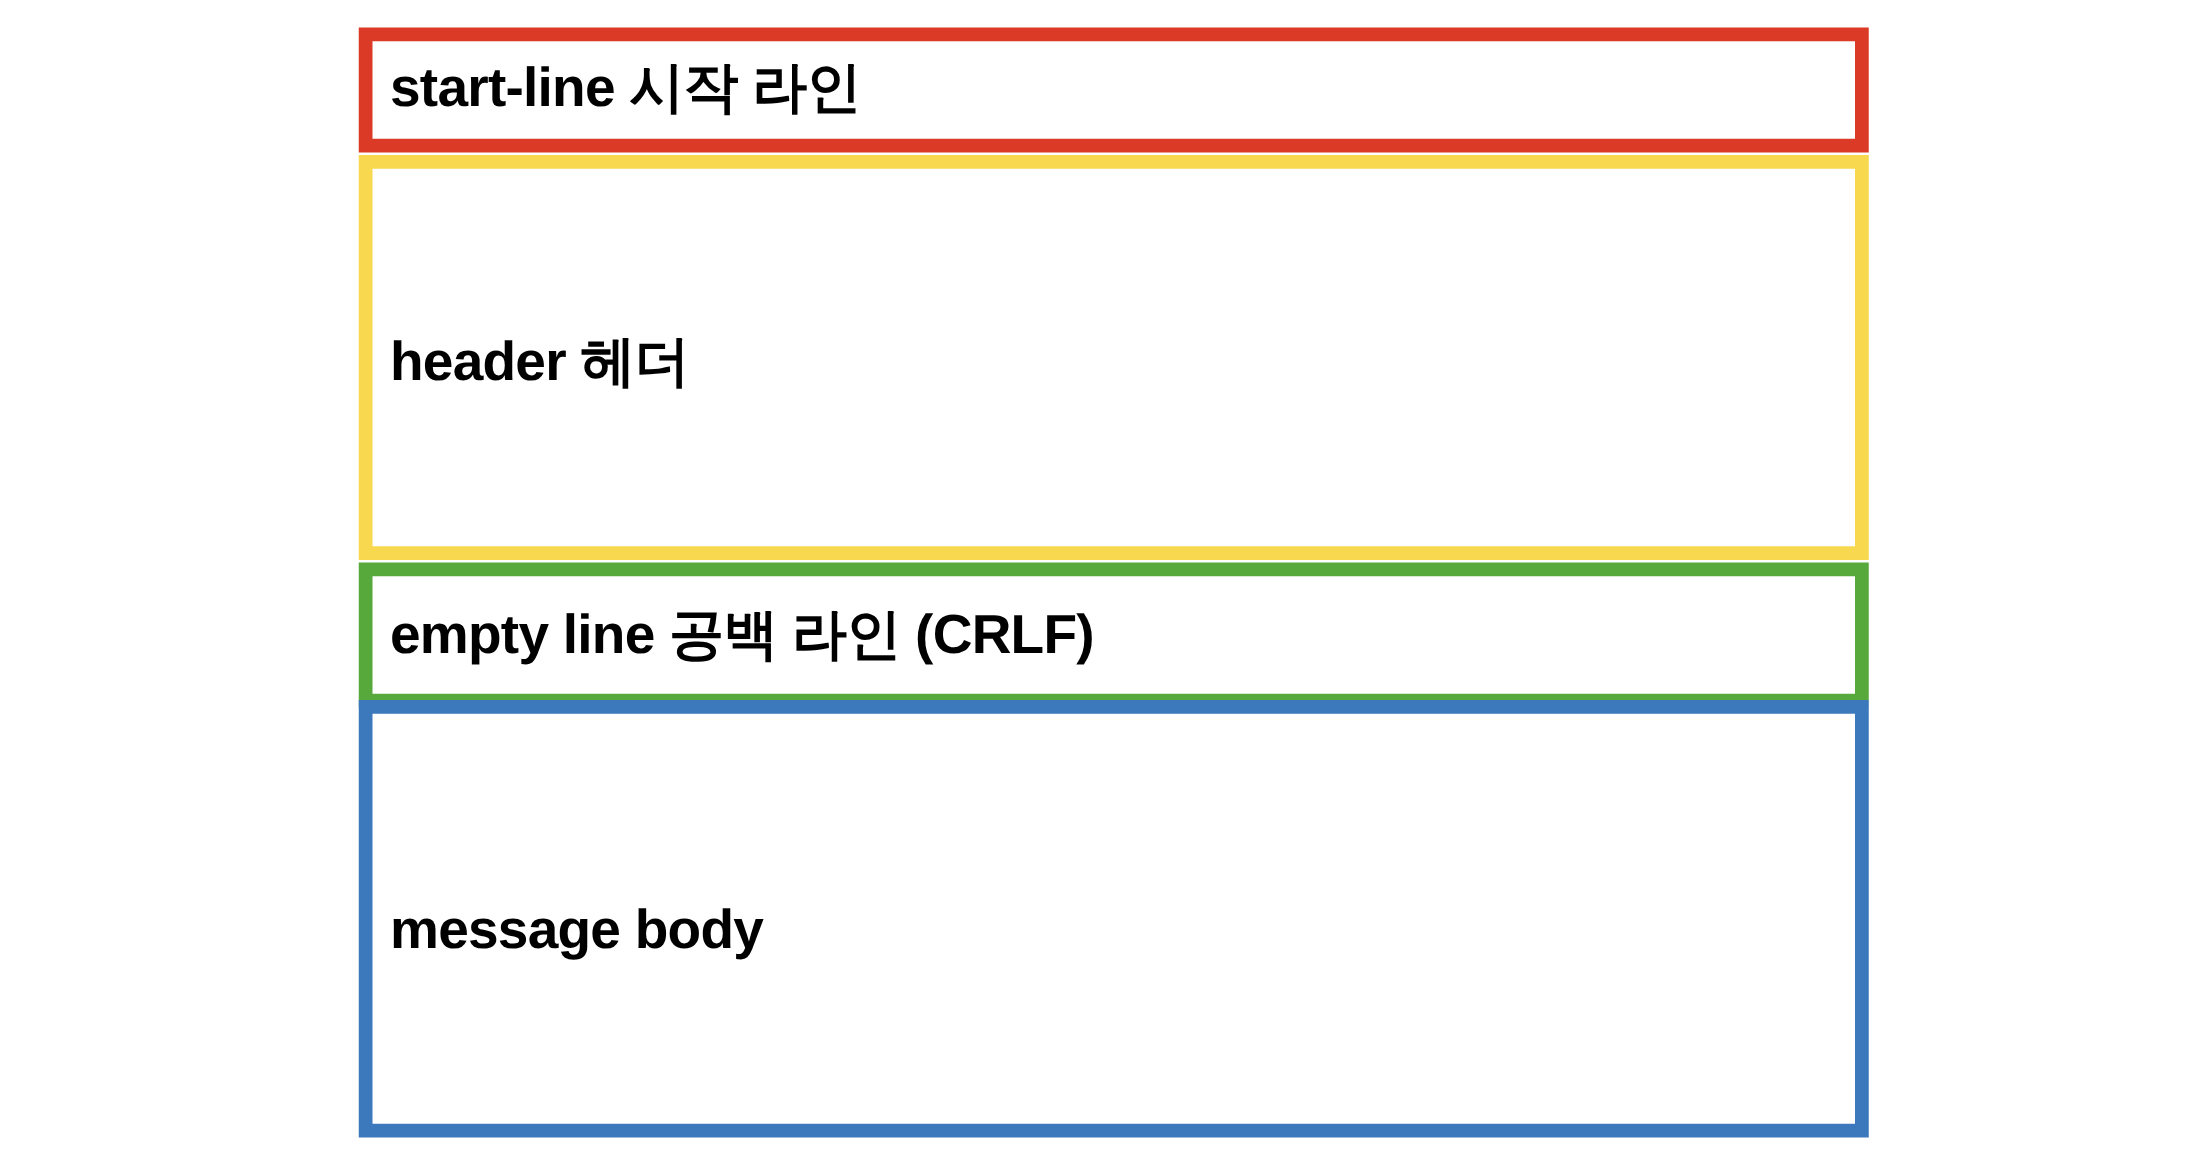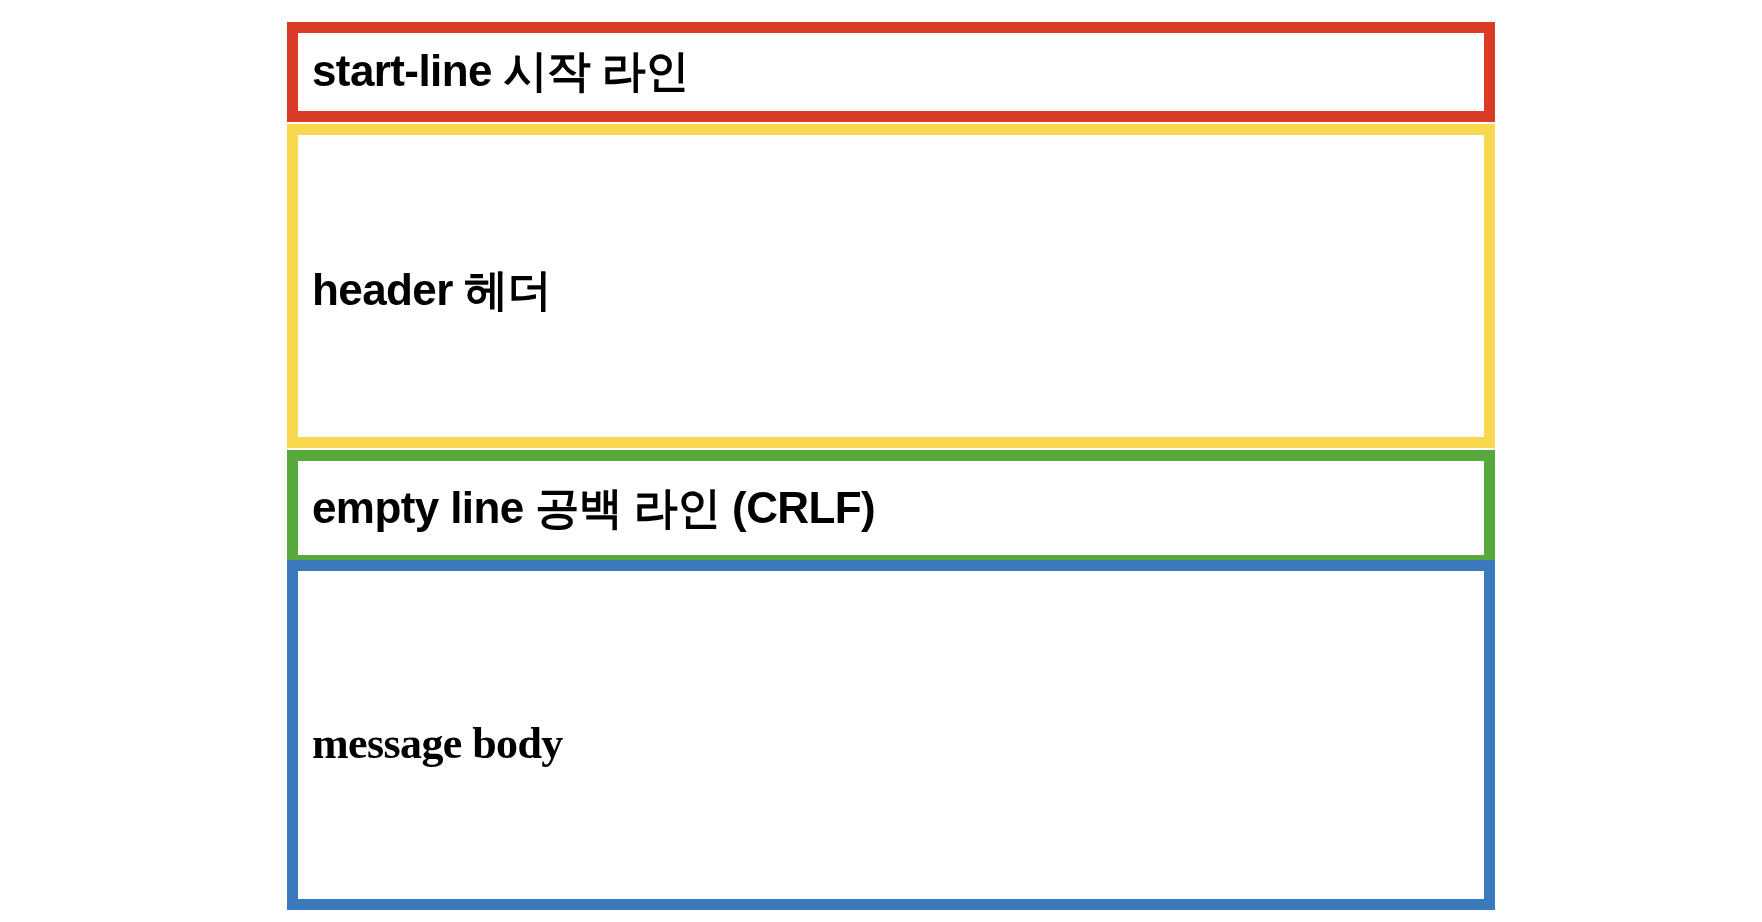--- a/index.html
+++ b/index.html
@@ -102,17 +102,17 @@
   </div>
 
   <div class="msg-block" id="block-start-line" style="border-color: rgb(219, 59, 38); background: rgb(255, 255, 255);">
     <span class="block-label" style="color: rgb(0, 0, 0);">start-line 시작 라인</span>
   </div>
 
   <div class="msg-block" id="block-empty-line" style="border-color: rgb(87, 169, 60); background: rgb(255, 255, 255);">
     <span class="block-label" style="color: rgb(0, 0, 0);">empty line 공백 라인 (CRLF)</span>
   </div>
 
-  <div class="msg-block" id="block-message-body" style="border-color: rgb(60, 121, 188); background: rgb(255, 255, 255); font-family: Liberation Serif, serif;">
+  <div class="msg-block" id="block-message-body" style="border-color: rgb(60, 121, 188); background: rgb(255, 255, 255);">
     <span class="block-label" style="color: rgb(0, 0, 0);">message body</span>
   </div>
 
 </div>
 
 </body></html>

